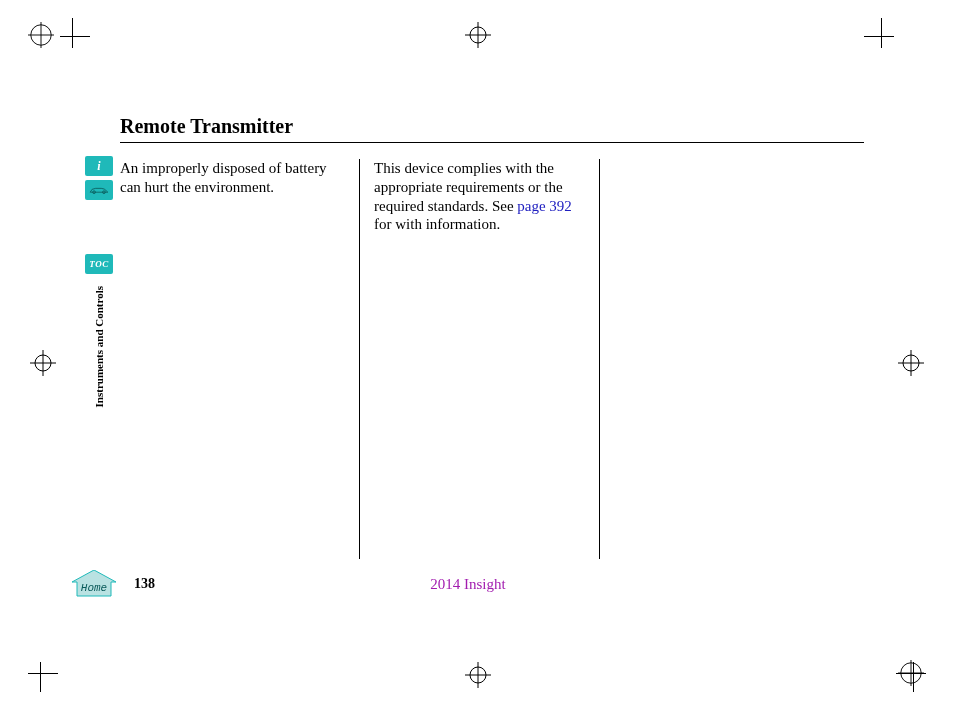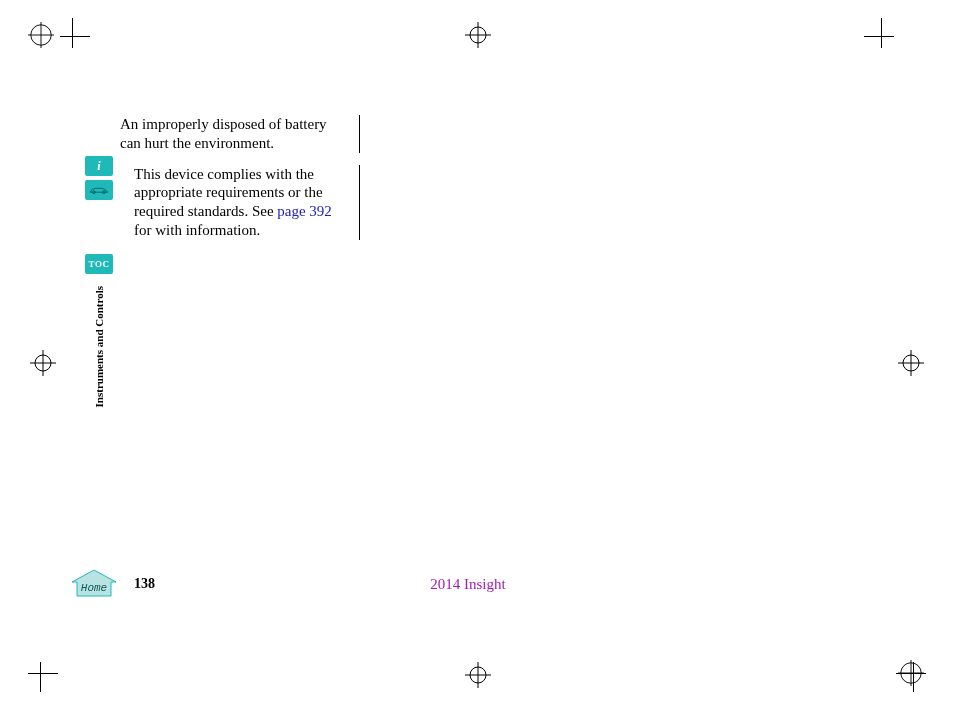--- a/index.html
+++ b/index.html
@@ -51,23 +51,22 @@
   }
   .title {
     font-weight: bold;
     font-size: 20px;
     border-bottom: 1px solid #000;
     padding-bottom: 4px;
     margin-bottom: 16px;
   }
   .columns {
     display: flex;
-    gap: 12px;
+    gap: 0;
     height: 400px;
-    flex-direction: column;
   }
   .col {
     width: 240px;
     padding-right: 14px;
     border-right: 1px solid #000;
     font-size: 15px;
     line-height: 1.25;
   }
   .col + .col { padding-left: 14px; }
   .col.last { border-right: 1px solid #000; }
@@ -87,20 +86,21 @@
   .badge {
     width: 28px;
     height: 20px;
     border-radius: 2px;
     display: flex;
     align-items: center;
     justify-content: center;
     font-size: 12px;
     font-weight: bold;
     color: #fff;
+    font-style: italic;
   }
   .info-badge { background: #1fb9b9; font-family: serif; font-style: italic; }
   .car-badge { background: #1fb9b9; }
   .car-badge svg { width: 22px; height: 12px; }
   .toc-badge { background: #1fb9b9; font-size: 9px; letter-spacing: 0.5px; }
   .section-label {
     writing-mode: vertical-rl;
     transform: rotate(180deg);
     font-weight: bold;
     font-size: 11px;
@@ -220,20 +220,21 @@
       </svg>
   </div>
   <div style="height:46px"></div>
   <div class="badge toc-badge">
     <span>TOC</span>
   </div>
   <div class="section-label">Instruments and Controls</div>
 </div>
 
 <div class="page">
+  <div class="title">Remote Transmitter</div>
   <div class="columns">
     <div class="col">
       <span>An improperly disposed of battery can hurt the environment.</span><br>
     </div>
     <div class="col last">
       <span>This device complies with the appropriate requirements or the required standards. See </span><span class="link">page 392</span><span> for with information.</span>
     </div>
   </div>
 </div>
 

